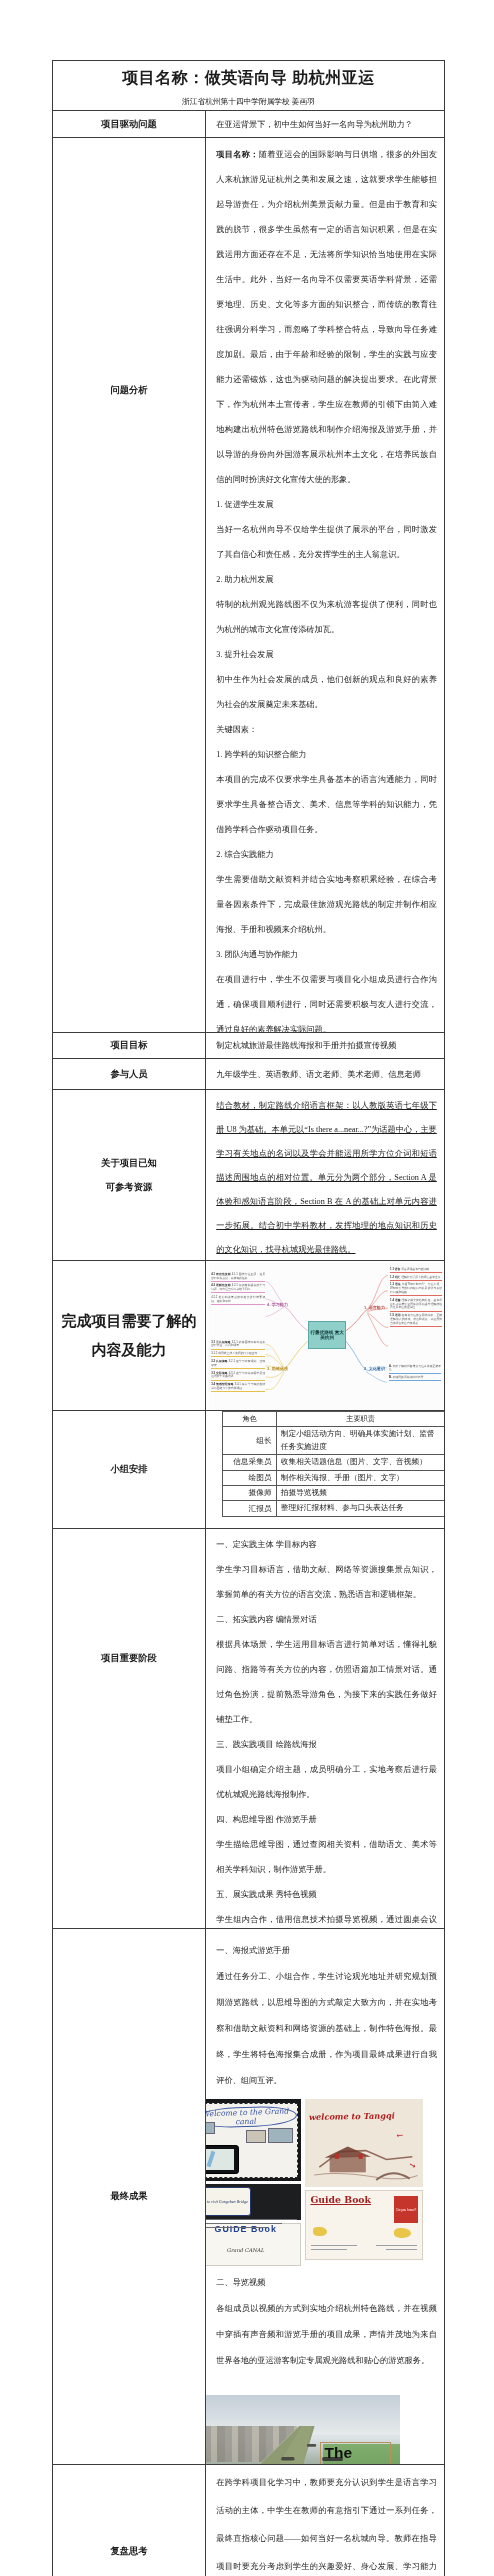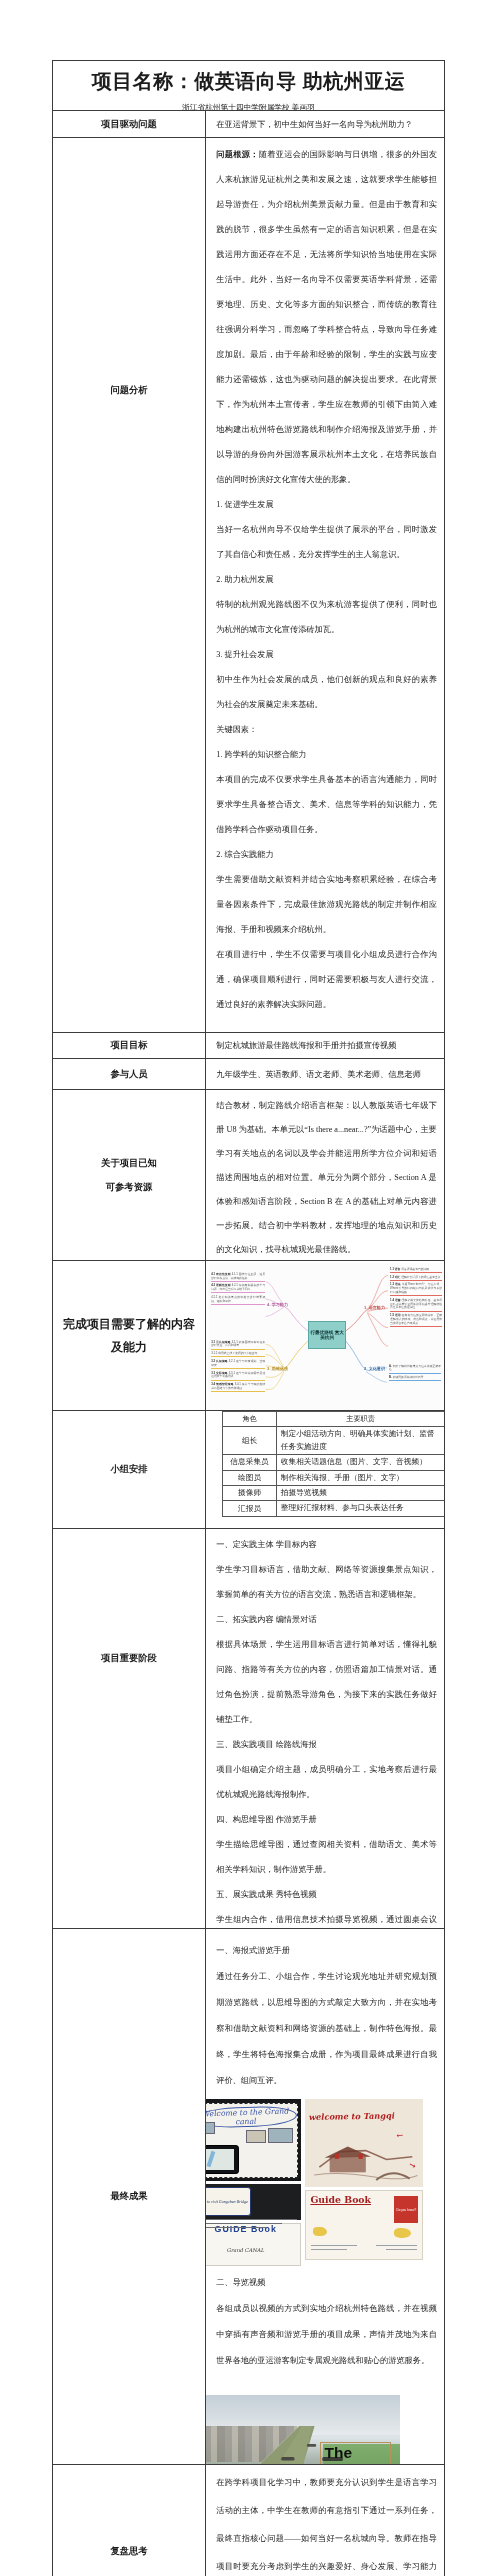--- a/index.html
+++ b/index.html
@@ -16,38 +16,38 @@
   .r-driving{height:27px;}
   .r-analysis{height:895px;}
   .r-part{height:31px;}
   .r-goal{height:26px;}
   .r-res{height:171px;}
   .r-mind{height:150px;}
   .r-group{height:118px;}
   .r-stage{height:400px;}
   .r-out{height:536px;}
   .r-ref{height:174px;}
-  .title-main{font-family:"Liberation Sans","DejaVu Sans",sans-serif;font-weight:bold;font-size:20px;margin-top:7.2px;letter-spacing:0.5px;}
+  .title-main{font-family:"Liberation Sans","DejaVu Sans",sans-serif;font-weight:bold;font-size:16px;margin-top:7.2px;letter-spacing:0.5px;}
   .title-sub{font-family:"Liberation Sans","DejaVu Sans",sans-serif;font-size:7.7px;margin-top:8.2px;color:#222;}
   .r-driving .rc{display:flex;align-items:center;}
   .r-part .rc,.r-goal .rc{display:flex;align-items:center;}
   .r-analysis .rc{line-height:25px;padding-top:4.1px;}
-  .r-res .rc{line-height:24px;padding-top:4.1px;}
+  .r-res .rc{line-height:24px;padding-top:4.1px;text-decoration:underline;}
   .r-stage .rc{line-height:25px;padding-top:3.1px;}
   .r-out .rc{line-height:26px;padding-top:9.3px;}
   .r-ref .rc{line-height:28px;padding-top:4.1px;}
   .lc-analysis{align-items:flex-start;padding-top:246px;}
   .lc-stage{align-items:flex-start;padding-top:123px;}
-  .lc-mind{font-size:12px;line-height:1.9;}
+  .lc-mind{font-size:15px;line-height:1.9;}
   .lc-res{line-height:2.6;}
   
   .gtable{margin:0 0 0 6.2px;width:223px;border-collapse:collapse;font-size:7.7px;}
   .gtable td,.gtable th{border:0.5px solid #555;padding:1px 4.1px;font-weight:normal;vertical-align:middle;}
   .gtable th{text-align:center;height:12.4px;font-size:7.2px;}
-  .gtable td.role{width:44px;text-align:center;}
+  .gtable td.role{width:44px;text-align:right;}
   .gtable td.duty{text-align:left;line-height:12.4px;}
   
   .mindmap{position:relative;width:234px;height:147px;margin:1.5px 0 0 -7.2px;background:#fcfcfc;font-family:"Liberation Sans","DejaVu Sans",sans-serif;}
   .mm-center{position:absolute;left:99px;top:58px;width:38px;height:28px;background:#8ecfca;border:0.5px solid #5ba8a2;
              display:flex;align-items:center;justify-content:center;text-align:center;font-size:4.6px;font-weight:bold;color:#143f3c;padding:1px;box-sizing:border-box;}
   .mm-branch{position:absolute;font-size:4.1px;font-weight:bold;color:#333;white-space:nowrap;}
   .mm-leaf{font-size:2.8px;color:#555;line-height:1.35;margin-bottom:2.6px;padding-bottom:0.5px;}
   .mm-leaf b{color:#333;font-weight:bold;}
   .mm-col{position:absolute;display:flex;flex-direction:column;}
   .u-red .mm-leaf{border-bottom:0.5px solid #e06a60;}
@@ -106,32 +106,33 @@
   <div class="row r-driving">
     <div class="lc">项目驱动问题</div>
     <div class="rc">
         <p>在亚运背景下，初中生如何当好一名向导为杭州助力？</p>
       </div>
   </div>
 
   <div class="row r-analysis">
     <div class="lc lc-analysis">问题分析</div>
     <div class="rc">
-      <p><b>问题根源：</b><span>随着亚运会的国际影响与日俱增，很多的外国友人来杭旅游见证杭州之美和发展之速，这就要求学生能够担起导游责任，为介绍杭州美景贡献力量。但是由于教育和实践的脱节，很多学生虽然有一定的语言知识积累，但是在实践运用方面还存在不足，无法将所学知识恰当地使用在实际生活中。此外，当好一名向导不仅需要英语学科背景，还需要地理、历史、文化等多方面的知识整合，而传统的教育往往强调分科学习，而忽略了学科整合特点，导致向导任务难度加剧。最后，由于年龄和经验的限制，学生的实践与应变能力还需锻炼，这也为驱动问题的解决提出要求。在此背景下，作为杭州本土宣传者，学生应在教师的引领下由简入难地构建出杭州特色游览路线和制作介绍海报及游览手册，并以导游的身份向外国游客展示杭州本土文化，在培养民族自信的同时扮演好文化宣传大使的形象。</span></p>
+      <p><b>项目名称：</b><span>随着亚运会的国际影响与日俱增，很多的外国友人来杭旅游见证杭州之美和发展之速，这就要求学生能够担起导游责任，为介绍杭州美景贡献力量。但是由于教育和实践的脱节，很多学生虽然有一定的语言知识积累，但是在实践运用方面还存在不足，无法将所学知识恰当地使用在实际生活中。此外，当好一名向导不仅需要英语学科背景，还需要地理、历史、文化等多方面的知识整合，而传统的教育往往强调分科学习，而忽略了学科整合特点，导致向导任务难度加剧。最后，由于年龄和经验的限制，学生的实践与应变能力还需锻炼，这也为驱动问题的解决提出要求。在此背景下，作为杭州本土宣传者，学生应在教师的引领下由简入难地构建出杭州特色游览路线和制作介绍海报及游览手册，并以导游的身份向外国游客展示杭州本土文化，在培养民族自信的同时扮演好文化宣传大使的形象。</span></p>
       <p>1. 促进学生发展</p>
       <p>当好一名杭州向导不仅给学生提供了展示的平台，同时激发了其自信心和责任感，充分发挥学生的主人翁意识。</p>
       <p>2. 助力杭州发展</p>
       <p>特制的杭州观光路线图不仅为来杭游客提供了便利，同时也为杭州的城市文化宣传添砖加瓦。</p>
       <p>3. 提升社会发展</p>
       <p>初中生作为社会发展的成员，他们创新的观点和良好的素养为社会的发展奠定未来基础。</p>
       <p>关键因素：</p>
       <p>1. 跨学科的知识整合能力</p>
       <p>本项目的完成不仅要求学生具备基本的语言沟通能力，同时要求学生具备整合语文、美术、信息等学科的知识能力，凭借跨学科合作驱动项目任务。</p>
       <p>2. 综合实践能力</p>
       <p>学生需要借助文献资料并结合实地考察积累经验，在综合考量各因素条件下，完成最佳旅游观光路线的制定并制作相应海报、手册和视频来介绍杭州。</p>
+      <p>3. 团队沟通与协作能力</p>
       <p>在项目进行中，学生不仅需要与项目化小组成员进行合作沟通，确保项目顺利进行，同时还需要积极与友人进行交流，通过良好的素养解决实际问题。</p>
     </div>
   </div>
 
   <div class="row r-goal">
     <div class="lc">项目目标</div>
     <div class="rc">
         <p>制定杭城旅游最佳路线海报和手册并拍摄宣传视频</p>
       </div>
   </div>

